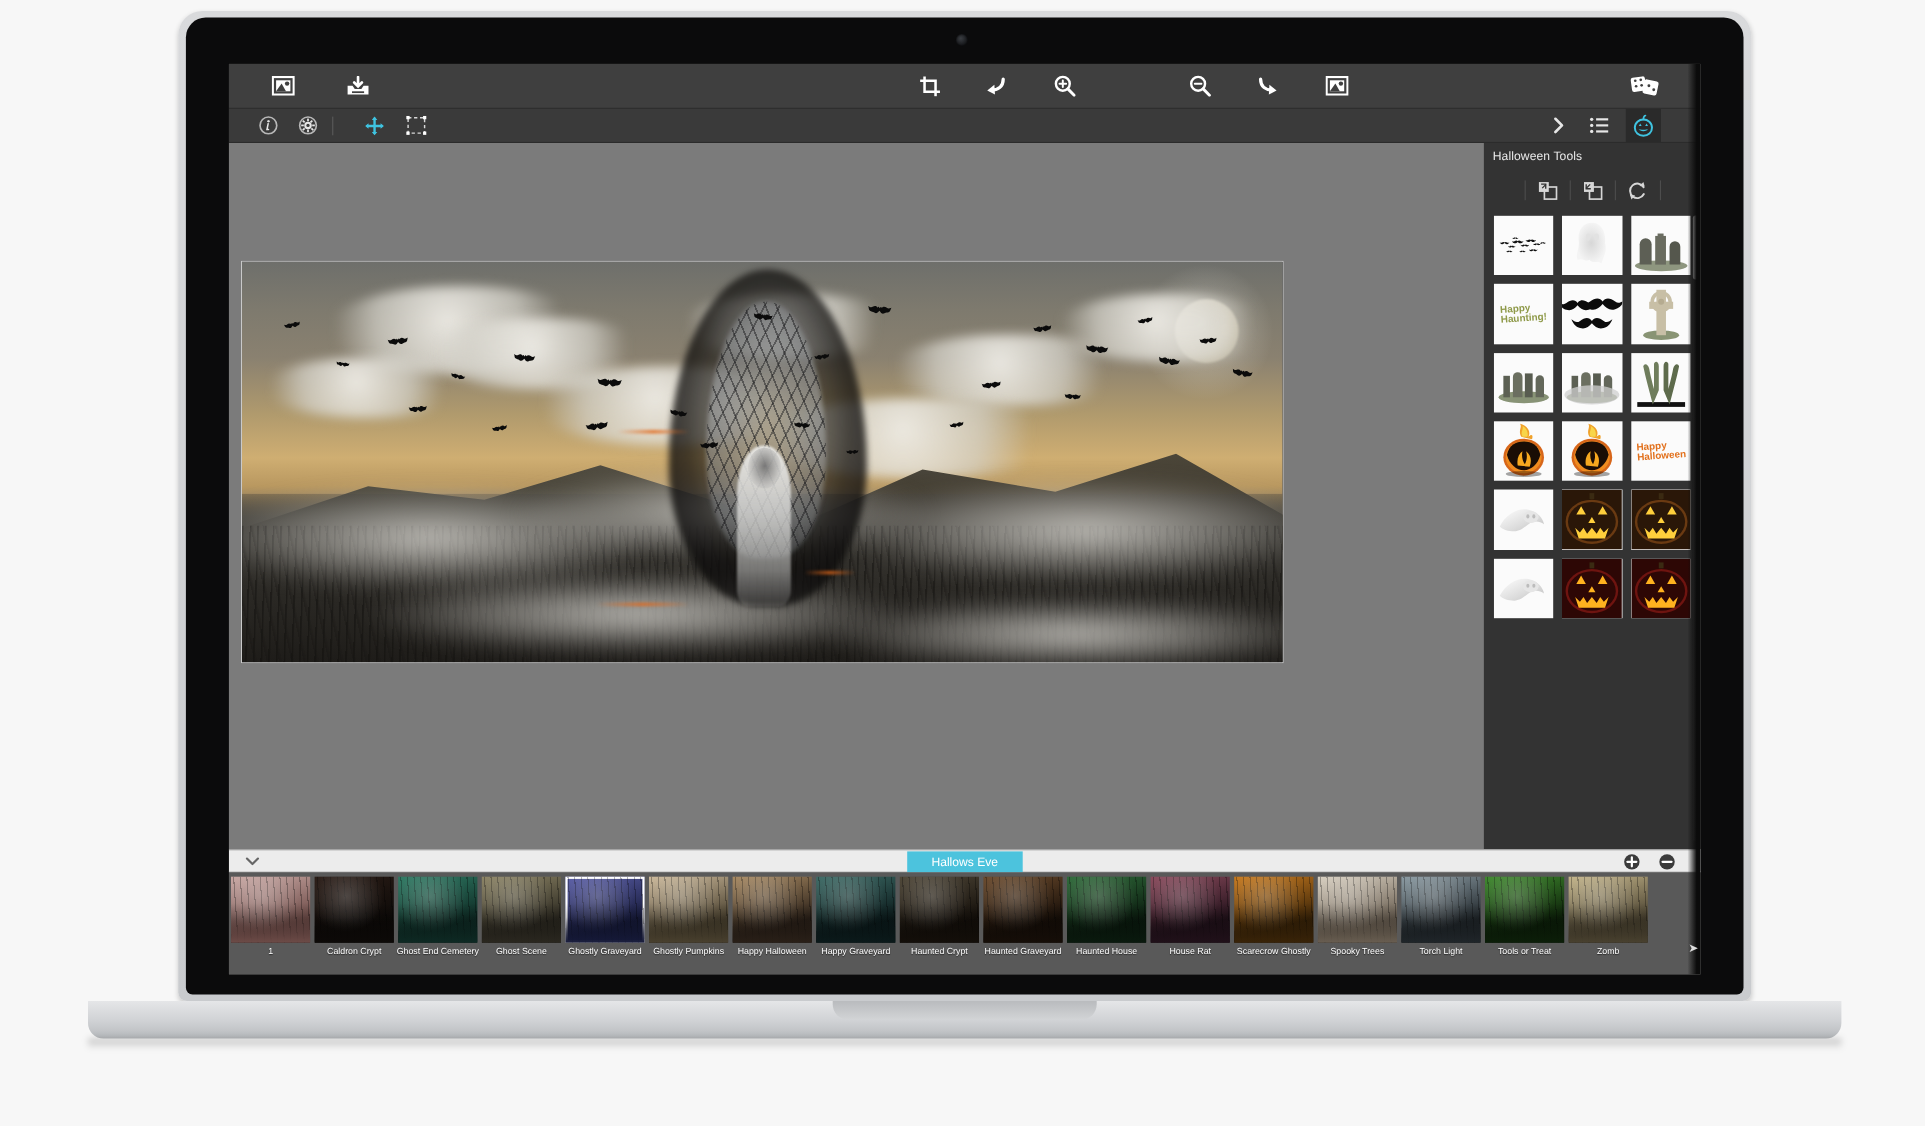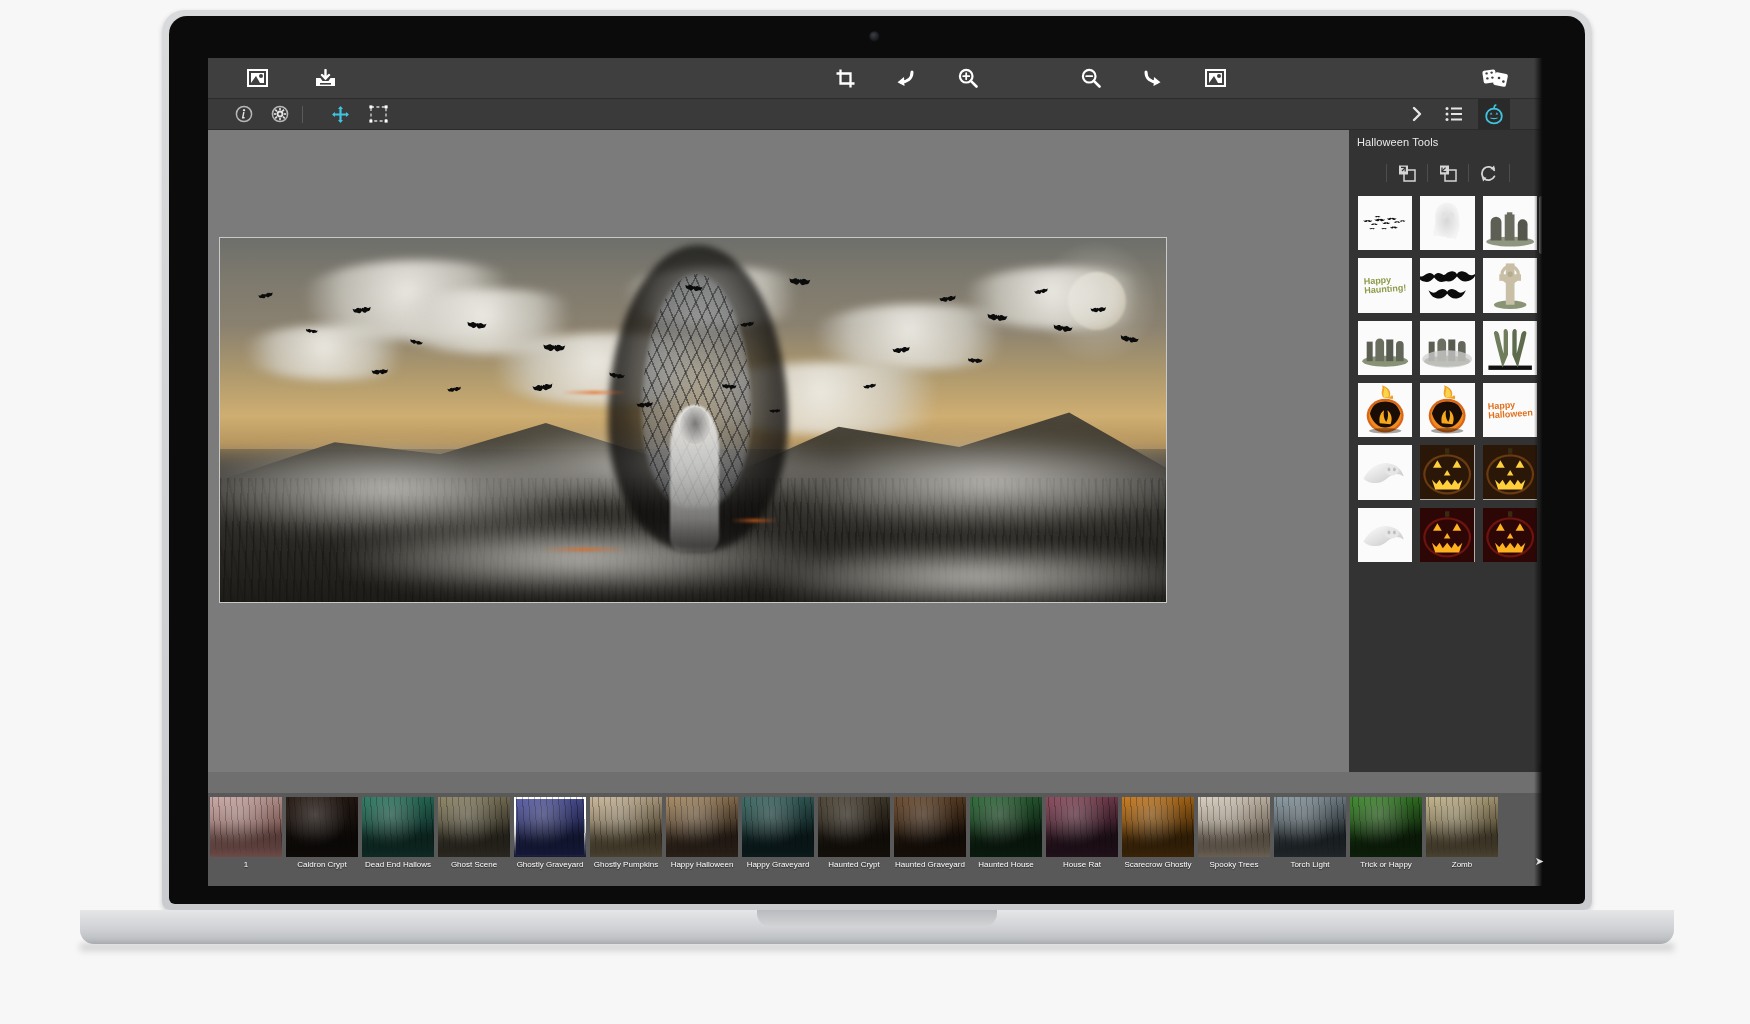--- a/index.html
+++ b/index.html
@@ -834,20 +834,40 @@
                 <path d="M44 56 L56 56 L50 46 Z" fill="#ffb21f"></path>
                 <path d="M22 64 L30 72 L36 64 L42 74 L50 64 L58 74 L64 64 L70 72 L78 64 L72 82 L28 82 Z" fill="#ffb21f"></path>
                 <rect x="46" y="6" width="8" height="10" fill="#3a2a12"></rect>
               </svg>
             </div>
           </div>
         <div class="scroll-track"></div>
         <div class="scroll-thumb"></div>
       </div>
 
+      <div class="strip-bar">
+        <div class="strip-chevron">
+          <svg width="13" height="9" viewBox="0 0 13 9">
+            <path d="M1.5 1.5 L6.5 6.5 L11.5 1.5" fill="none" stroke="#666" stroke-width="2" stroke-linecap="round" stroke-linejoin="round"></path>
+          </svg>
+        </div>
+        <div class="set-badge">Hallows Eve</div>
+        <div class="strip-zoom" style="right:52px">
+          <svg width="15" height="15" viewBox="0 0 15 15">
+            <circle cx="7.5" cy="7.5" r="7" fill="#3b3b3b"></circle>
+            <path d="M7.5 3.4 L7.5 11.6 M3.4 7.5 L11.6 7.5" stroke="#fff" stroke-width="2" stroke-linecap="round"></path>
+          </svg>
+        </div>
+        <div class="strip-zoom" style="right:20px">
+          <svg width="15" height="15" viewBox="0 0 15 15">
+            <circle cx="7.5" cy="7.5" r="7" fill="#3b3b3b"></circle>
+            <path d="M3.4 7.5 L11.6 7.5" stroke="#fff" stroke-width="2" stroke-linecap="round"></path>
+          </svg>
+        </div>
+      </div>
 
       <div class="filmstrip" id="filmstrip">
           <div class="film-item">
             <div class="film-thumb" style="background:linear-gradient(165deg,#c9a8a4 0%,#6e4c48 72%);">
               <div style="position:absolute;inset:0;background:radial-gradient(ellipse at 40% 30%, rgba(255,255,255,.22) 0%, rgba(0,0,0,0) 55%),repeating-linear-gradient(86deg, rgba(0,0,0,.30) 0 1px, rgba(0,0,0,0) 1px 6px),linear-gradient(0deg, rgba(0,0,0,.55), rgba(0,0,0,0) 60%);"></div>
               <div style="position:absolute;left:0;right:0;bottom:0;height:38%;background:linear-gradient(0deg,#6e4c48,rgba(0,0,0,0));"></div>
             </div>
             <div class="film-label">1</div>
           </div>
           <div class="film-item">
@@ -855,21 +875,21 @@
               <div style="position:absolute;inset:0;background:radial-gradient(ellipse at 40% 30%, rgba(255,255,255,.22) 0%, rgba(0,0,0,0) 55%),repeating-linear-gradient(86deg, rgba(0,0,0,.30) 0 1px, rgba(0,0,0,0) 1px 6px),linear-gradient(0deg, rgba(0,0,0,.55), rgba(0,0,0,0) 60%);"></div>
               <div style="position:absolute;left:0;right:0;bottom:0;height:38%;background:linear-gradient(0deg,#0d0a08,rgba(0,0,0,0));"></div>
             </div>
             <div class="film-label">Caldron Crypt</div>
           </div>
           <div class="film-item">
             <div class="film-thumb" style="background:linear-gradient(165deg,#2e7a63 0%,#0e2a24 72%);">
               <div style="position:absolute;inset:0;background:radial-gradient(ellipse at 40% 30%, rgba(255,255,255,.22) 0%, rgba(0,0,0,0) 55%),repeating-linear-gradient(86deg, rgba(0,0,0,.30) 0 1px, rgba(0,0,0,0) 1px 6px),linear-gradient(0deg, rgba(0,0,0,.55), rgba(0,0,0,0) 60%);"></div>
               <div style="position:absolute;left:0;right:0;bottom:0;height:38%;background:linear-gradient(0deg,#0e2a24,rgba(0,0,0,0));"></div>
             </div>
-            <div class="film-label">Dead End Hallows</div>
+            <div class="film-label">Ghost End Cemetery</div>
           </div>
           <div class="film-item">
             <div class="film-thumb" style="background:linear-gradient(165deg,#8d8566 0%,#2b2820 72%);">
               <div style="position:absolute;inset:0;background:radial-gradient(ellipse at 40% 30%, rgba(255,255,255,.22) 0%, rgba(0,0,0,0) 55%),repeating-linear-gradient(86deg, rgba(0,0,0,.30) 0 1px, rgba(0,0,0,0) 1px 6px),linear-gradient(0deg, rgba(0,0,0,.55), rgba(0,0,0,0) 60%);"></div>
               <div style="position:absolute;left:0;right:0;bottom:0;height:38%;background:linear-gradient(0deg,#2b2820,rgba(0,0,0,0));"></div>
             </div>
             <div class="film-label">Ghost Scene</div>
           </div>
           <div class="film-item">
             <div class="film-thumb sel" style="background:linear-gradient(165deg,#5a5ea8 0%,#161a3a 72%);">
@@ -946,21 +966,21 @@
               <div style="position:absolute;inset:0;background:radial-gradient(ellipse at 40% 30%, rgba(255,255,255,.22) 0%, rgba(0,0,0,0) 55%),repeating-linear-gradient(86deg, rgba(0,0,0,.30) 0 1px, rgba(0,0,0,0) 1px 6px),linear-gradient(0deg, rgba(0,0,0,.55), rgba(0,0,0,0) 60%);"></div>
               <div style="position:absolute;left:0;right:0;bottom:0;height:38%;background:linear-gradient(0deg,#20262a,rgba(0,0,0,0));"></div>
             </div>
             <div class="film-label">Torch Light</div>
           </div>
           <div class="film-item">
             <div class="film-thumb" style="background:linear-gradient(165deg,#3f8a2e 0%,#0c1f09 72%);">
               <div style="position:absolute;inset:0;background:radial-gradient(ellipse at 40% 30%, rgba(255,255,255,.22) 0%, rgba(0,0,0,0) 55%),repeating-linear-gradient(86deg, rgba(0,0,0,.30) 0 1px, rgba(0,0,0,0) 1px 6px),linear-gradient(0deg, rgba(0,0,0,.55), rgba(0,0,0,0) 60%);"></div>
               <div style="position:absolute;left:0;right:0;bottom:0;height:38%;background:linear-gradient(0deg,#0c1f09,rgba(0,0,0,0));"></div>
             </div>
-            <div class="film-label">Trick or Happy</div>
+            <div class="film-label">Tools or Treat</div>
           </div>
           <div class="film-item">
             <div class="film-thumb" style="background:linear-gradient(165deg,#c3b48a 0%,#4a4230 72%);">
               <div style="position:absolute;inset:0;background:radial-gradient(ellipse at 40% 30%, rgba(255,255,255,.22) 0%, rgba(0,0,0,0) 55%),repeating-linear-gradient(86deg, rgba(0,0,0,.30) 0 1px, rgba(0,0,0,0) 1px 6px),linear-gradient(0deg, rgba(0,0,0,.55), rgba(0,0,0,0) 60%);"></div>
               <div style="position:absolute;left:0;right:0;bottom:0;height:38%;background:linear-gradient(0deg,#4a4230,rgba(0,0,0,0));"></div>
             </div>
             <div class="film-label">Zomb</div>
           </div>
         </div>
       <div class="film-edge-r"></div>

